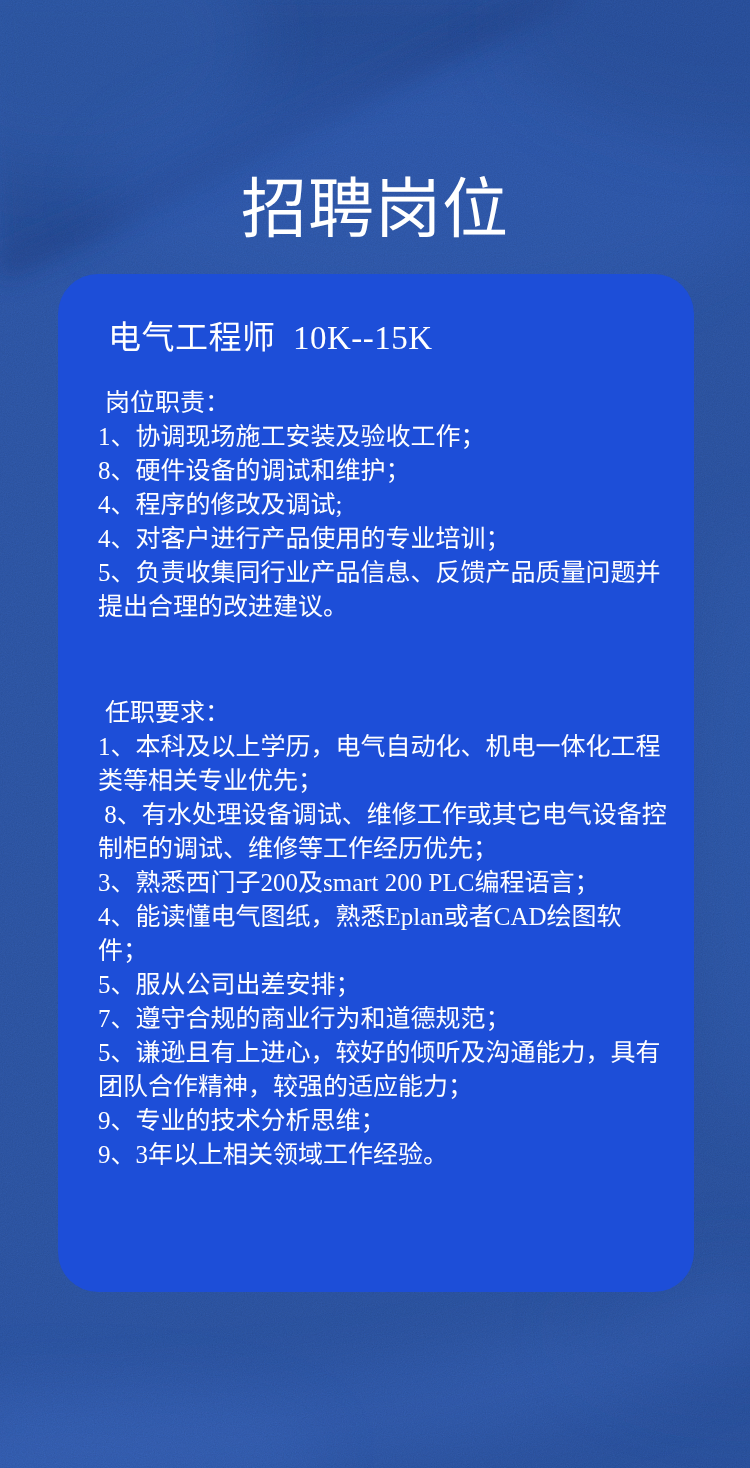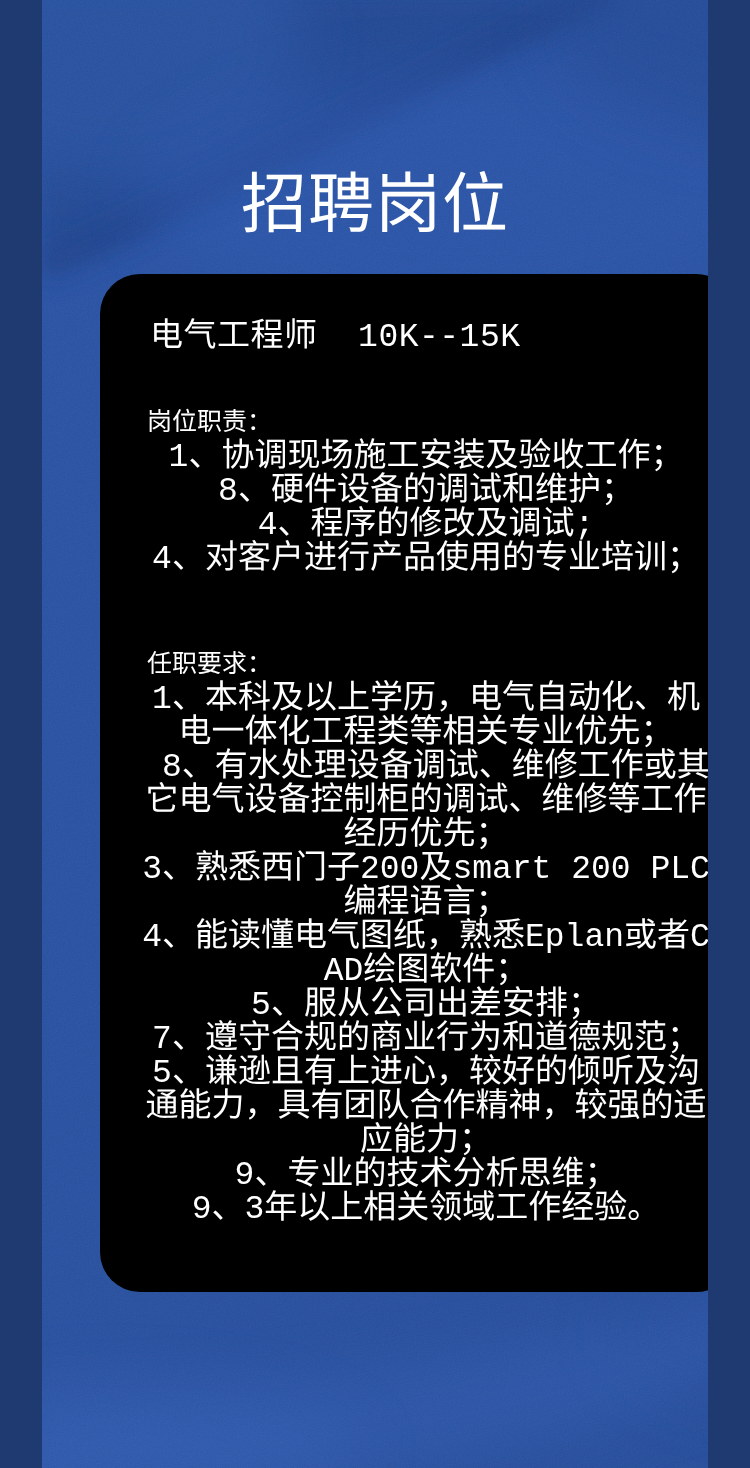--- a/index.html
+++ b/index.html
@@ -1,24 +1,24 @@
 <!DOCTYPE html>
 <html lang="zh-CN"><head>
 <meta charset="utf-8">
 <title>招聘岗位</title>
 <style>
   html, body { margin: 0; padding: 0; background: #1e3a70; }
   .poster {
     position: relative;
-    width: 666px;
+    width: 750px;
     height: 1468px;
     margin: 0 auto;
     overflow: hidden;
     background: #2c57ab;
-    font-family: Liberation Mono, monospace;
+    font-family: Liberation Serif, serif;
     color: #ffffff;
   }
   .bg-svg { position: absolute; inset: 0; display: block; }
 
   .poster-title {
     position: absolute;
     top: 177px;
     left: 0;
     width: 100%;
     margin: 0;
@@ -31,53 +31,52 @@
   }
 
   .card {
     position: absolute;
     left: 58px;
     top: 274px;
     width: 636px;
     height: 1018px;
     box-sizing: border-box;
     padding: 41px 24px 0 40px;
-    background: #000000;
+    background: #1d4ed8;
     border-radius: 40px;
   }
 
   .job-title {
     margin: 0 0 0 10px;
     font-size: 33px;
     line-height: 46px;
     font-weight: 500;
     letter-spacing: 0.5px;
     white-space: pre;
   }
 
-  .section { margin-top: 46px; }
+  .section { margin-top: 25px; }
   .section + .section { margin-top: 72px; }
 
   .section-heading {
     margin: 0;
     padding-left: 7px;
     font-size: 25px;
     line-height: 34px;
     font-weight: 500;
   }
 
   .items { margin: 0; }
   .item {
     margin: 0;
-    font-size: 33px;
+    font-size: 25px;
     line-height: 34px;
     font-weight: 400;
     white-space: pre-wrap;
     word-break: break-all;
-    text-align: center;
   }
 </style>
 </head>
 <body>
 
 <div class="poster">
 
   <svg class="bg-svg" width="750" height="1468" viewBox="0 0 750 1468" aria-hidden="true">
     <defs>
       <linearGradient id="gBase" x1="0" y1="0" x2="1" y2="1">
@@ -127,20 +126,21 @@
 
     <h2 class="job-title">电气工程师  10K--15K</h2>
 
     <div class="section">
       <h3 class="section-heading">岗位职责：</h3>
       <div class="items">
           <p class="item">1、协调现场施工安装及验收工作；</p>
           <p class="item">8、硬件设备的调试和维护；</p>
           <p class="item">4、程序的修改及调试;</p>
           <p class="item">4、对客户进行产品使用的专业培训；</p>
+          <p class="item">5、负责收集同行业产品信息、反馈产品质量问题并提出合理的改进建议。</p>
         </div>
     </div>
 
     <div class="section">
       <h3 class="section-heading">任职要求：</h3>
       <div class="items">
           <p class="item">1、本科及以上学历，电气自动化、机电一体化工程类等相关专业优先；</p>
           <p class="item"> 8、有水处理设备调试、维修工作或其它电气设备控制柜的调试、维修等工作经历优先；</p>
           <p class="item">3、熟悉西门子200及smart 200 PLC编程语言；</p>
           <p class="item">4、能读懂电气图纸，熟悉Eplan或者CAD绘图软件；</p>

